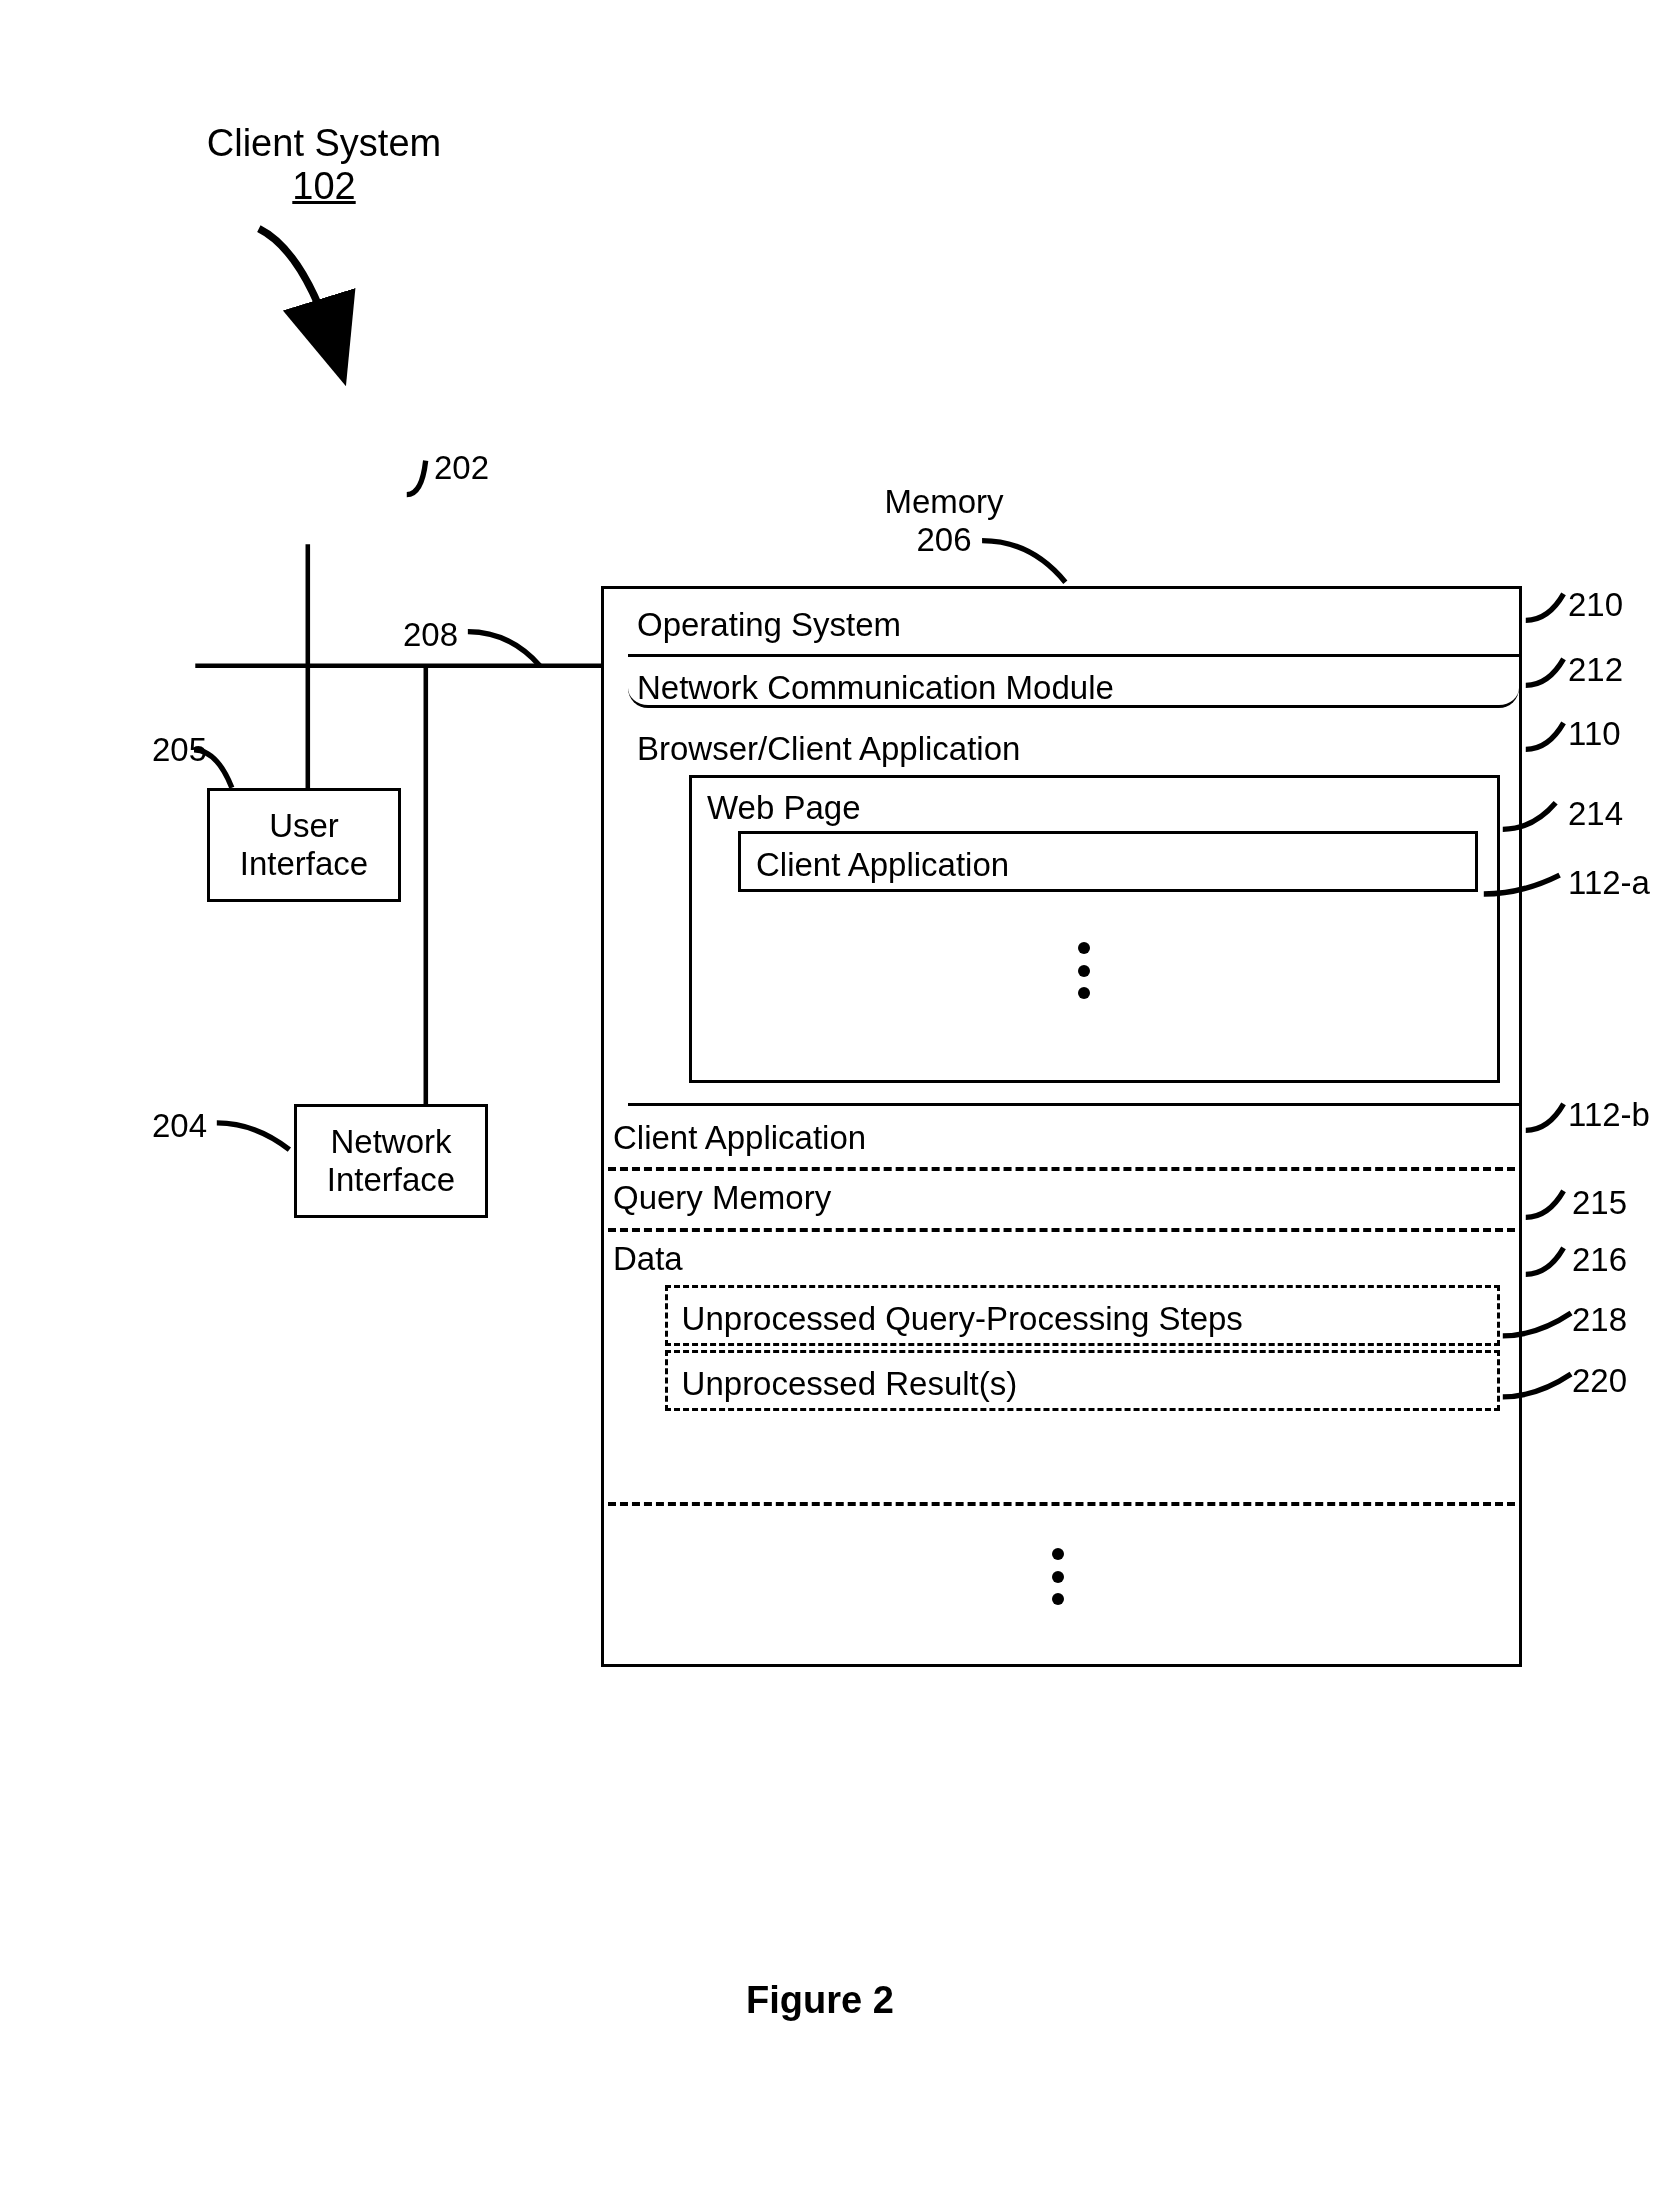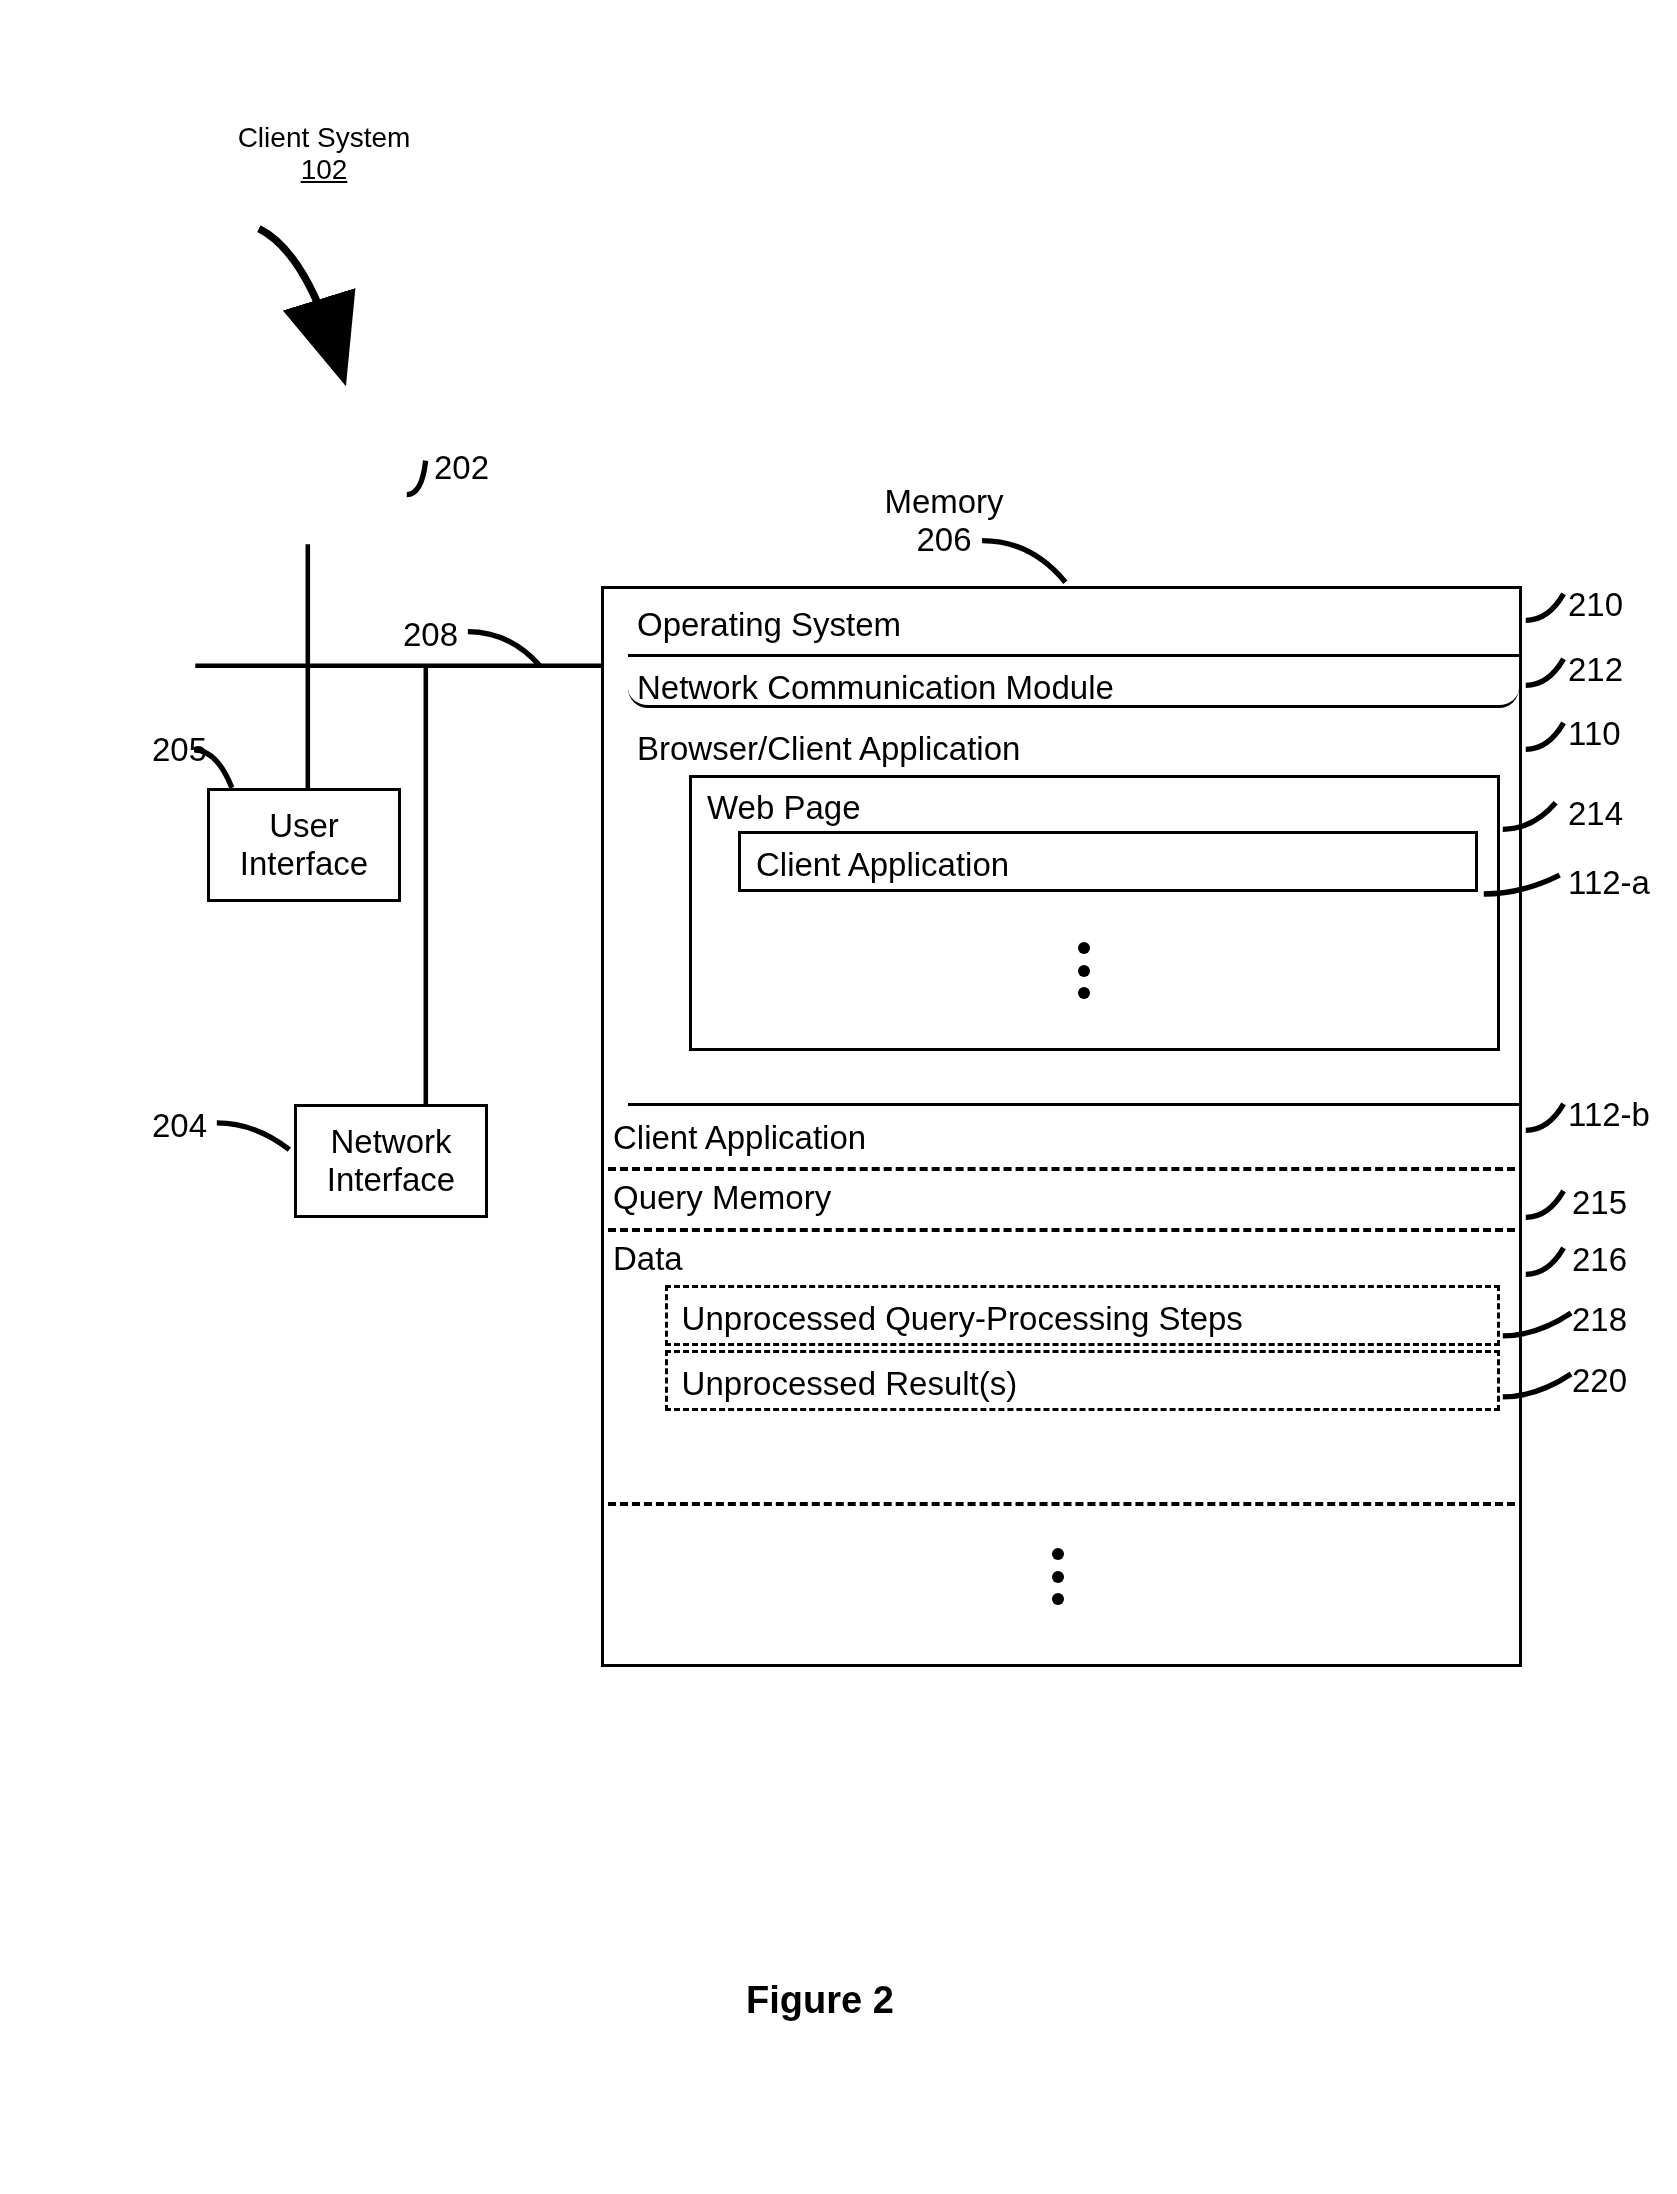--- a/index.html
+++ b/index.html
@@ -18,21 +18,21 @@
 .vdots .d { width:12px; height:12px; background:#000; border-radius:50%; }
 .caption { position:absolute; font-size:38px; font-weight:700; }
 .underline { text-decoration:underline; }
 svg.overlay { position:absolute; left:0; top:0; overflow:visible; }
 </style>
 </head>
 <body>
 
 <div class="page">
 
-  <div class="ref" style="left:202px; top:122px; font-size:28px; text-align:center; width:244px;">
+  <div class="ref" style="left:202px; top:122px; font-size:38px; text-align:center; width:244px;">
     <span>Client System</span><br>
     <span class="underline">102</span>
   </div>
 
   <svg class="overlay" width="152" height="167" style="left:236px; top:221px;" viewBox="0 0 200 220">
     <defs>
       <marker id="arr1" markerWidth="14" markerHeight="14" refX="7" refY="5" orient="auto">
         <polygon points="0,0 12,5 0,10" fill="#000"></polygon>
       </marker>
     </defs>
@@ -96,21 +96,21 @@
       <div class="row-label" style="top:13.7px;">Operating System</div>
     </div>
 
     <div class="memory-row" style="top:68px; height:51px;border-radius:20px;">
       <div class="row-label" style="top:9px;">Network Communication Module</div>
     </div>
 
     <div class="memory-row" style="top:129px; height:388px;">
       <div class="row-label" style="top:9px;">Browser/Client Application</div>
 
-      <div class="nested" style="left:61px; top:57px; right:19px; height:276px;">
+      <div class="nested" style="left:61px; top:57px; right:19px; height:308px;">
         <div class="row-label" style="top:7.6px; left:6px;">Web Page</div>
 
         <div class="nested" style="left:46px; top:53px; right:19px; height:61px;">
           <div class="row-label" style="top:9px; left:6px;">Client Application</div>
         </div>
 
         <div class="vdots" style="left:48%; top:164px;">
           <div class="d"></div>
             <div class="d"></div>
             <div class="d"></div>

